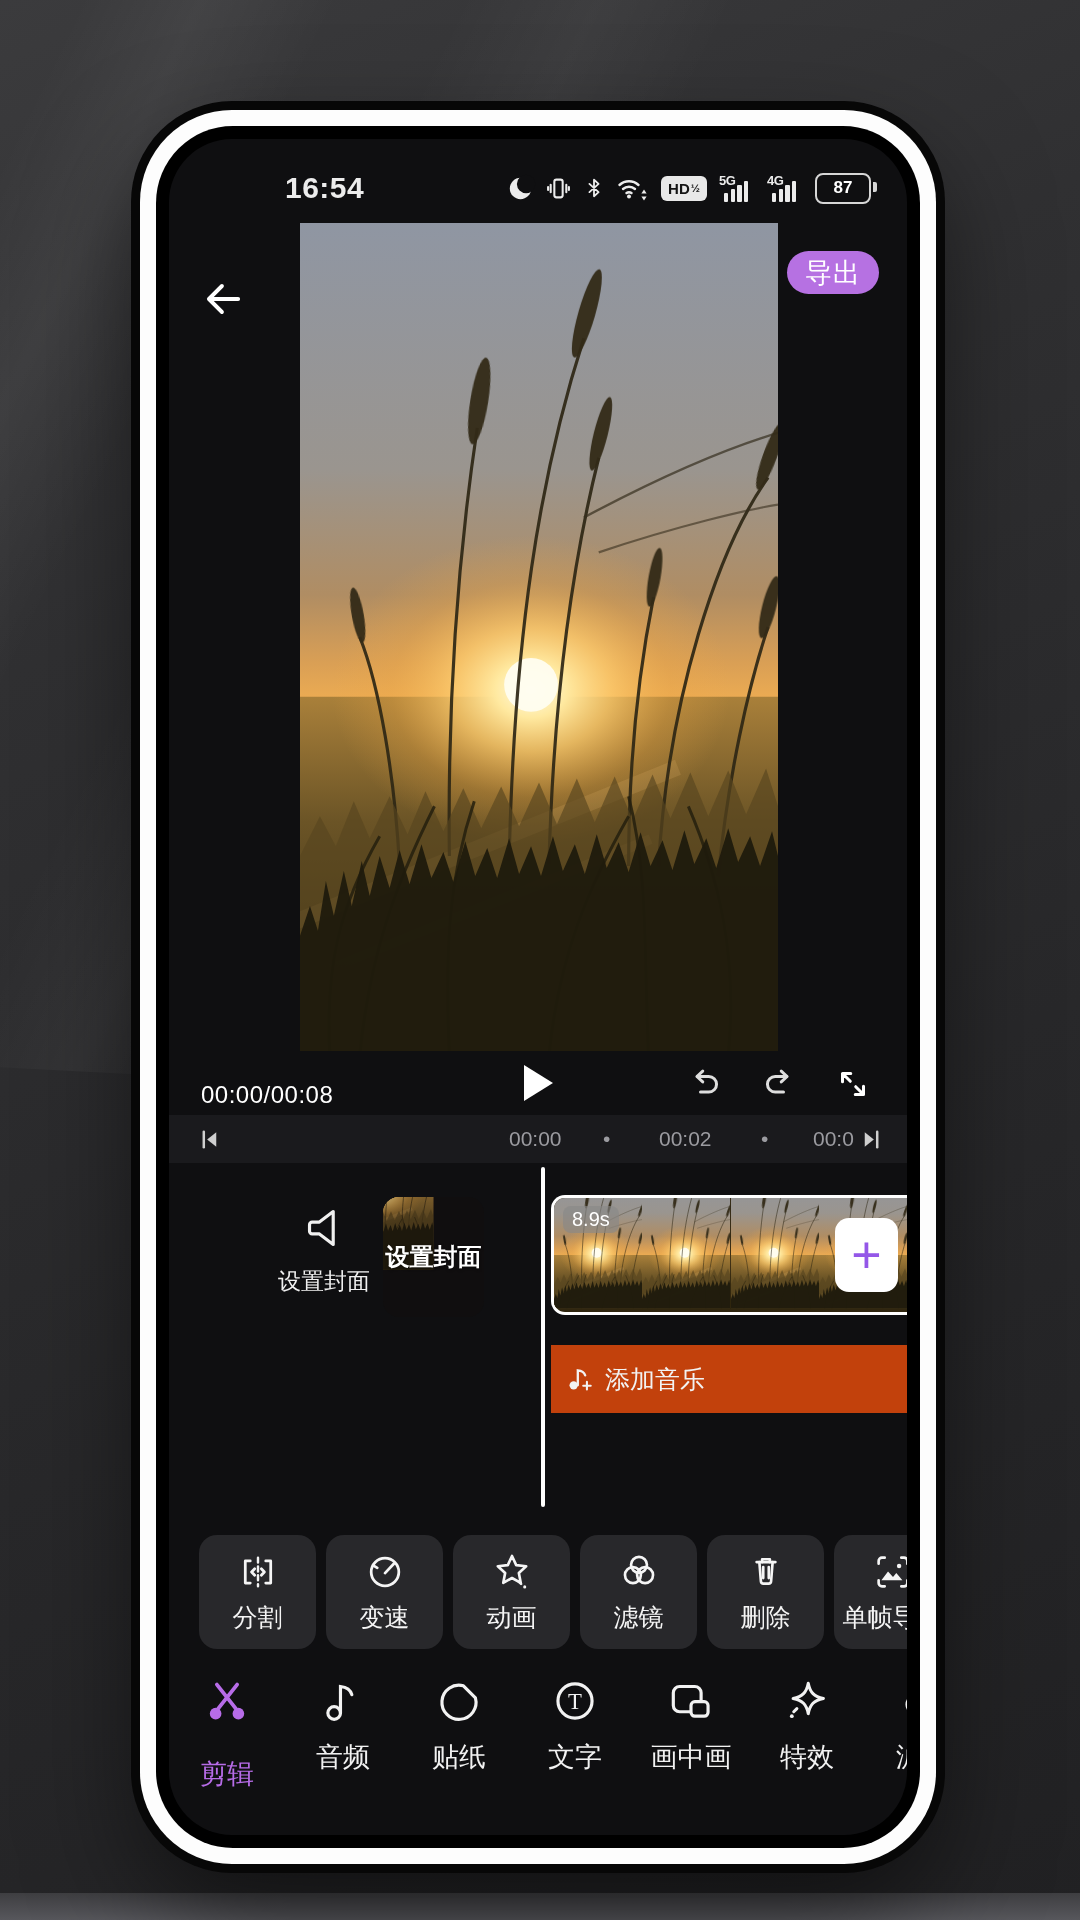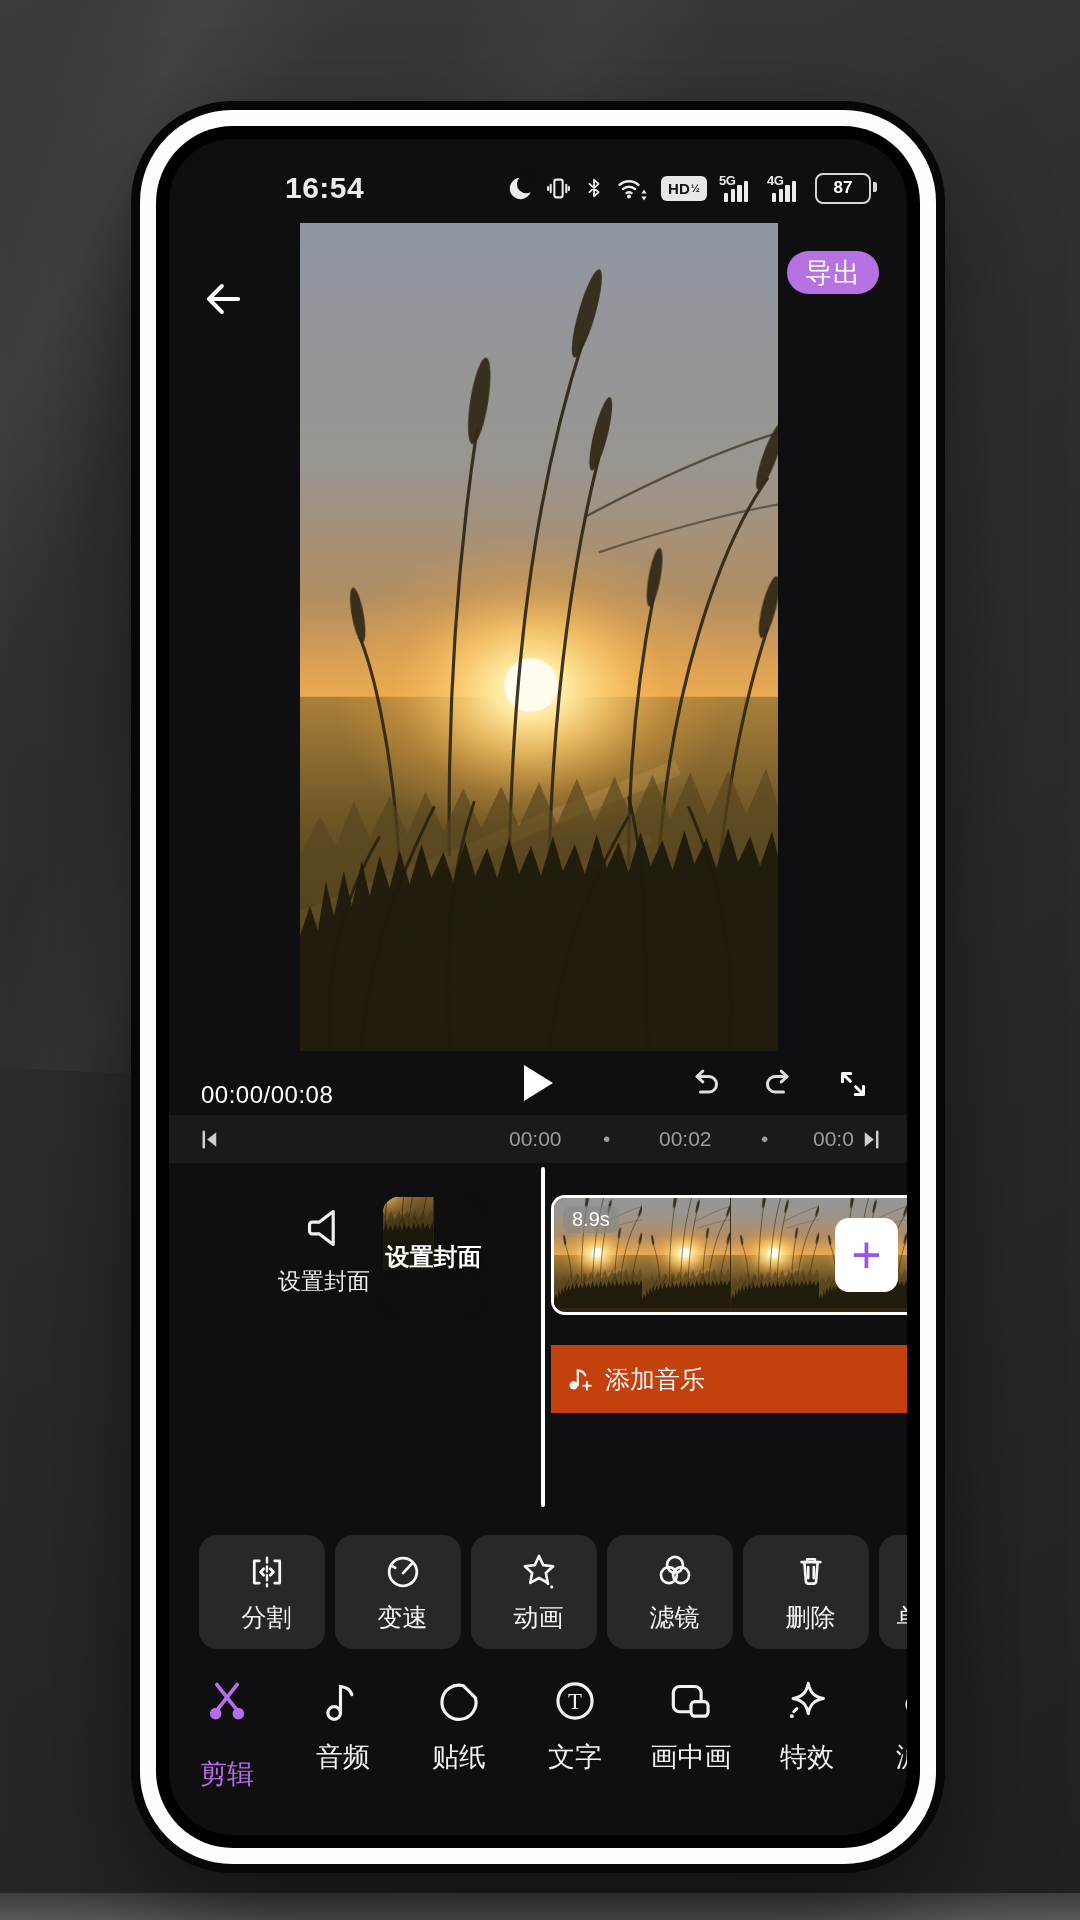--- a/index.html
+++ b/index.html
@@ -68,21 +68,21 @@
     display:flex;align-items:center;justify-content:center;z-index:4;
     color:#9457e8;font-size:52px;font-weight:300;line-height:0;}
   .playhead{position:absolute;left:372px;top:1028px;width:4px;height:340px;background:#fff;border-radius:2px;z-index:6;}
   .music-row{position:absolute;left:382px;top:1206px;width:356px;height:68px;background:#c2410c;
     display:flex;align-items:center;padding-left:14px;box-sizing:border-box;color:#f2f2f2;}
   .music-row svg{width:30px;height:30px;}
   .music-row .lbl{font-size:25px;margin-left:10px;}
   
   .tool-row{position:absolute;left:30px;top:1396px;display:flex;gap:10px;}
   .tool{width:117px;height:114px;background:#28282b;border-radius:18px;flex:0 0 auto;
-    display:flex;flex-direction:column;align-items:center;justify-content:center;color:#f5f5f5;padding-left:9px;}
+    display:flex;flex-direction:column;align-items:center;justify-content:center;color:#f5f5f5;}
   .tool svg{width:42px;height:42px;}
   .tool .lbl{margin-top:8px;font-size:25px;white-space:nowrap;}
   
   .nav-row{position:absolute;left:0;top:1538px;display:flex;}
   .nav-item{width:116px;flex:0 0 auto;display:flex;flex-direction:column;align-items:center;color:#f2f2f2;}
   .nav-item svg{width:48px;height:48px;}
   .nav-item .lbl{margin-top:14px;font-size:27px;white-space:nowrap;}
   .nav-item.active{color:#b76ce8;gap:17px;}
   svg{overflow:visible;}
 </style>

